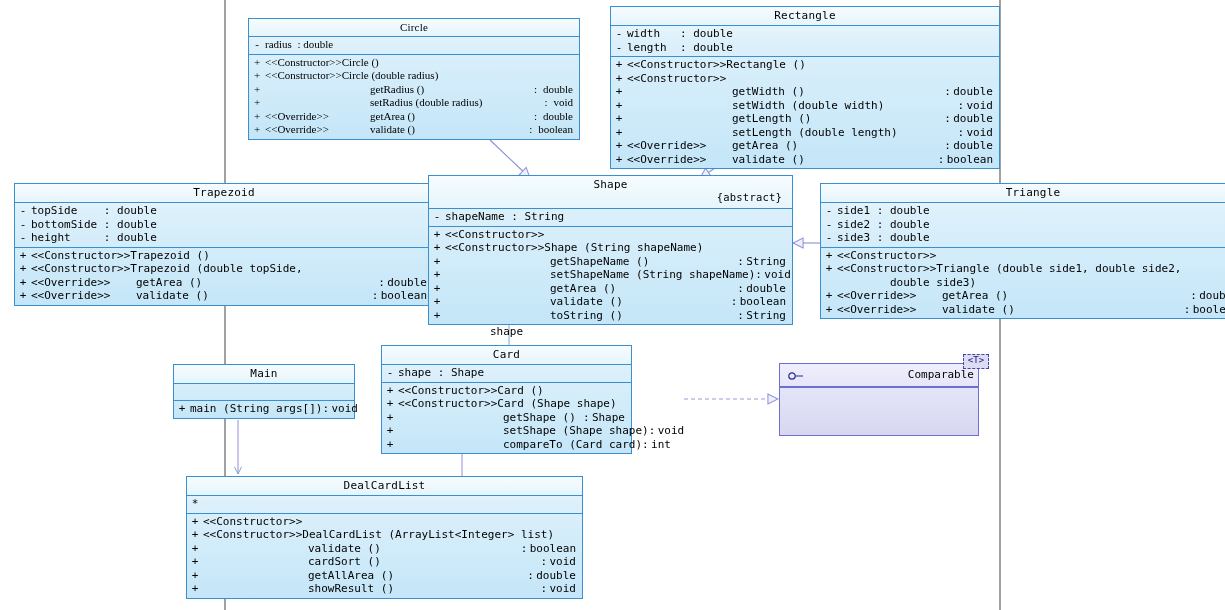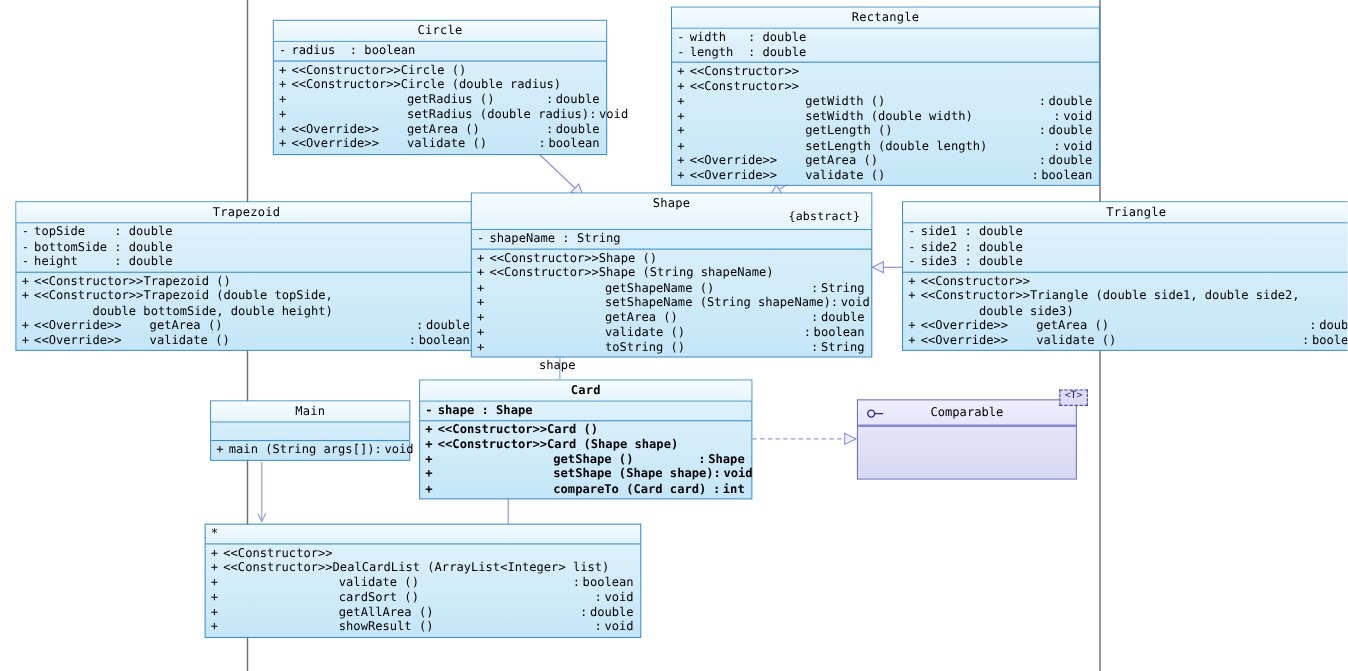--- a/index.html
+++ b/index.html
@@ -42,21 +42,21 @@
   .row.plain .sig{flex:0 0 auto;}
 
   
   .iface{
     position:absolute;border:1px solid #6f6fcf;box-sizing:border-box;
     background:linear-gradient(to bottom,#eeeefc 0%,#e2e2f7 45%,#d7d7f2 100%);
     z-index:5;
   }
   .iface .sec{border-top:1px solid #6f6fcf;}
   .iface .sec:first-child{border-top:none;}
-  .iface .name{text-align:center;padding:4px 4px 5px 4px;position:relative;}
+  .iface .name{text-align:right;padding:4px 4px 5px 4px;position:relative;}
   .lolli{
     position:absolute;left:8px;top:50%;transform:translateY(-50%);
     width:20px;height:9px;
   }
   .tparam{
     position:absolute;border:1px dashed #4646a8;background:#dcdcf4;
     font-size:9px;line-height:11px;text-align:center;z-index:7;
     color:#1a1a6e;padding:0 1px;
   }
 
@@ -112,82 +112,81 @@
       <line x1="462" y1="476" x2="462" y2="442" stroke="#8f8fd8" stroke-width="1" marker-end="url(#openArrow)"></line>
     </g>
 
     <g>
       <line x1="238" y1="420" x2="238" y2="474" stroke="#8f8fd8" stroke-width="1" marker-end="url(#openArrow)"></line>
     </g>
   </svg>
 
   <div class="edge-label" style="left:490px;top:325px;">shape</div>
 
-  <div class="uml" style="left:248px;top:18px;width:304px;">
+  <div class="uml" style="left:248px;top:18px;width:332px;font-family:Liberation Serif, serif;">
     <div class="sec name">Circle</div>
     <div class="sec attrs">
       <div class="row plain">
         <span class="vis">-</span>
-        <span class="sig">radius  : boolean</span>
+        <span class="sig">radius  : double</span>
       </div>
     </div>
     <div class="sec ops">
       <div class="row"><span class="vis">+</span><span class="ster">&lt;&lt;Constructor&gt;&gt;</span><span class="sig">Circle ()</span><span class="typ"></span></div>
       <div class="row"><span class="vis">+</span><span class="ster">&lt;&lt;Constructor&gt;&gt;</span><span class="sig">Circle (double radius)</span><span class="typ"></span></div>
       <div class="row"><span class="vis">+</span><span class="ster" style="width:105px"></span><span class="sig">getRadius ()</span><span class="colon">:</span><span class="typ">double</span></div>
       <div class="row"><span class="vis">+</span><span class="ster" style="width:105px"></span><span class="sig">setRadius (double radius)</span><span class="colon">:</span><span class="typ">void</span></div>
       <div class="row"><span class="vis">+</span><span class="ster" style="width:105px">&lt;&lt;Override&gt;&gt;</span><span class="sig">getArea ()</span><span class="colon">:</span><span class="typ">double</span></div>
       <div class="row"><span class="vis">+</span><span class="ster" style="width:105px">&lt;&lt;Override&gt;&gt;</span><span class="sig">validate ()</span><span class="colon">:</span><span class="typ">boolean</span></div>
     </div>
   </div>
 
   <div class="uml" style="left:610px;top:6px;width:390px;">
     <div class="sec name">Rectangle</div>
     <div class="sec attrs">
       <div class="row plain"><span class="vis">-</span><span class="sig">width   : double</span></div>
       <div class="row plain"><span class="vis">-</span><span class="sig">length  : double</span></div>
     </div>
     <div class="sec ops">
-      <div class="row"><span class="vis">+</span><span class="ster">&lt;&lt;Constructor&gt;&gt;</span><span class="typ"></span></div>
+      <div class="row"><span class="vis">+</span><span class="ster">&lt;&lt;Constructor&gt;&gt;</span><span class="sig">Rectangle ()</span><span class="typ"></span></div>
       <div class="row"><span class="vis">+</span><span class="ster">&lt;&lt;Constructor&gt;&gt;</span><span class="typ"></span></div>
       <div class="row"><span class="vis">+</span><span class="ster" style="width:105px"></span><span class="sig">getWidth ()</span><span class="colon">:</span><span class="typ">double</span></div>
       <div class="row"><span class="vis">+</span><span class="ster" style="width:105px"></span><span class="sig">setWidth (double width)</span><span class="colon">:</span><span class="typ">void</span></div>
       <div class="row"><span class="vis">+</span><span class="ster" style="width:105px"></span><span class="sig">getLength ()</span><span class="colon">:</span><span class="typ">double</span></div>
       <div class="row"><span class="vis">+</span><span class="ster" style="width:105px"></span><span class="sig">setLength (double length)</span><span class="colon">:</span><span class="typ">void</span></div>
       <div class="row"><span class="vis">+</span><span class="ster" style="width:105px">&lt;&lt;Override&gt;&gt;</span><span class="sig">getArea ()</span><span class="colon">:</span><span class="typ">double</span></div>
       <div class="row"><span class="vis">+</span><span class="ster" style="width:105px">&lt;&lt;Override&gt;&gt;</span><span class="sig">validate ()</span><span class="colon">:</span><span class="typ">boolean</span></div>
     </div>
   </div>
 
   <div class="uml" style="left:14px;top:183px;width:420px;">
     <div class="sec name">Trapezoid</div>
     <div class="sec attrs">
       <div class="row plain"><span class="vis">-</span><span class="sig">topSide    : double</span></div>
       <div class="row plain"><span class="vis">-</span><span class="sig">bottomSide : double</span></div>
       <div class="row plain"><span class="vis">-</span><span class="sig">height     : double</span></div>
     </div>
     <div class="sec ops">
       <div class="row"><span class="vis">+</span><span class="ster">&lt;&lt;Constructor&gt;&gt;</span><span class="sig">Trapezoid ()</span><span class="typ"></span></div>
       <div class="row"><span class="vis">+</span><span class="ster">&lt;&lt;Constructor&gt;&gt;</span><span class="sig">Trapezoid (double topSide,</span><span class="typ"></span></div>
-      <div class="row"><span class="vis"></span><span class="ster"></span><span class="sig">        double bottomSide, double height)</span><span class="typ"></span></div>
       <div class="row"><span class="vis">+</span><span class="ster" style="width:105px">&lt;&lt;Override&gt;&gt;</span><span class="sig">getArea ()</span><span class="colon">:</span><span class="typ">double</span></div>
       <div class="row"><span class="vis">+</span><span class="ster" style="width:105px">&lt;&lt;Override&gt;&gt;</span><span class="sig">validate ()</span><span class="colon">:</span><span class="typ">boolean</span></div>
     </div>
   </div>
 
   <div class="uml" style="left:428px;top:175px;width:365px;">
     <div class="sec name">
       <span>Shape</span>
       <span class="abstract-tag">{abstract}</span>
     </div>
     <div class="sec attrs">
       <div class="row plain"><span class="vis">-</span><span class="sig">shapeName : String</span></div>
     </div>
     <div class="sec ops">
-      <div class="row"><span class="vis">+</span><span class="ster">&lt;&lt;Constructor&gt;&gt;</span><span class="sig">Shape ()</span><span class="typ"></span></div>
+      <div class="row"><span class="vis">+</span><span class="ster">&lt;&lt;Constructor&gt;&gt;</span><span class="typ"></span></div>
       <div class="row"><span class="vis">+</span><span class="ster">&lt;&lt;Constructor&gt;&gt;</span><span class="sig">Shape (String shapeName)</span><span class="typ"></span></div>
       <div class="row"><span class="vis">+</span><span class="ster" style="width:105px"></span><span class="sig">getShapeName ()</span><span class="colon">:</span><span class="typ">String</span></div>
       <div class="row"><span class="vis">+</span><span class="ster" style="width:105px"></span><span class="sig">setShapeName (String shapeName)</span><span class="colon">:</span><span class="typ">void</span></div>
       <div class="row"><span class="vis">+</span><span class="ster" style="width:105px"></span><span class="sig">getArea ()</span><span class="colon">:</span><span class="typ">double</span></div>
       <div class="row"><span class="vis">+</span><span class="ster" style="width:105px"></span><span class="sig">validate ()</span><span class="colon">:</span><span class="typ">boolean</span></div>
       <div class="row"><span class="vis">+</span><span class="ster" style="width:105px"></span><span class="sig">toString ()</span><span class="colon">:</span><span class="typ">String</span></div>
     </div>
   </div>
 
   <div class="uml" style="left:820px;top:183px;width:426px;">
@@ -199,43 +198,44 @@
     </div>
     <div class="sec ops">
       <div class="row"><span class="vis">+</span><span class="ster">&lt;&lt;Constructor&gt;&gt;</span><span class="typ"></span></div>
       <div class="row"><span class="vis">+</span><span class="ster">&lt;&lt;Constructor&gt;&gt;</span><span class="sig">Triangle (double side1, double side2,</span><span class="typ"></span></div>
       <div class="row"><span class="vis"></span><span class="ster"></span><span class="sig">        double side3)</span><span class="typ"></span></div>
       <div class="row"><span class="vis">+</span><span class="ster" style="width:105px">&lt;&lt;Override&gt;&gt;</span><span class="sig">getArea ()</span><span class="colon">:</span><span class="typ">double</span></div>
       <div class="row"><span class="vis">+</span><span class="ster" style="width:105px">&lt;&lt;Override&gt;&gt;</span><span class="sig">validate ()</span><span class="colon">:</span><span class="typ">boolean</span></div>
     </div>
   </div>
 
-  <div class="uml" style="left:173px;top:364px;width:182px;margin-left:18px;">
+  <div class="uml" style="left:173px;top:364px;width:182px;">
     <div class="sec name">Main</div>
     <div class="sec attrs empty"></div>
     <div class="sec ops">
       <div class="row plain"><span class="vis">+</span><span class="sig">main (String args[])</span><span class="colon">:</span><span class="typ">void</span></div>
     </div>
   </div>
 
-  <div class="uml" style="left:381px;top:345px;width:303px;font-weight:bold;">
+  <div class="uml" style="left:381px;top:345px;width:251px;">
     <div class="sec name">Card</div>
     <div class="sec attrs">
       <div class="row plain"><span class="vis">-</span><span class="sig">shape : Shape</span></div>
     </div>
     <div class="sec ops">
       <div class="row"><span class="vis">+</span><span class="ster">&lt;&lt;Constructor&gt;&gt;</span><span class="sig">Card ()</span><span class="typ"></span></div>
       <div class="row"><span class="vis">+</span><span class="ster">&lt;&lt;Constructor&gt;&gt;</span><span class="sig">Card (Shape shape)</span><span class="typ"></span></div>
       <div class="row"><span class="vis">+</span><span class="ster" style="width:105px"></span><span class="sig">getShape ()</span><span class="colon">:</span><span class="typ">Shape</span></div>
       <div class="row"><span class="vis">+</span><span class="ster" style="width:105px"></span><span class="sig">setShape (Shape shape)</span><span class="colon">:</span><span class="typ">void</span></div>
       <div class="row"><span class="vis">+</span><span class="ster" style="width:105px"></span><span class="sig">compareTo (Card card)</span><span class="colon">:</span><span class="typ">int</span></div>
     </div>
   </div>
 
   <div class="uml" style="left:186px;top:476px;width:397px;">
+    <div class="sec name">DealCardList</div>
     <div class="sec attrs">
       <div class="row plain"><span class="vis">*</span></div>
     </div>
     <div class="sec ops">
       <div class="row"><span class="vis">+</span><span class="ster">&lt;&lt;Constructor&gt;&gt;</span><span class="typ"></span></div>
       <div class="row"><span class="vis">+</span><span class="ster">&lt;&lt;Constructor&gt;&gt;</span><span class="sig">DealCardList (ArrayList&lt;Integer&gt; list)</span><span class="typ"></span></div>
       <div class="row"><span class="vis">+</span><span class="ster" style="width:105px"></span><span class="sig">validate ()</span><span class="colon">:</span><span class="typ">boolean</span></div>
       <div class="row"><span class="vis">+</span><span class="ster" style="width:105px"></span><span class="sig">cardSort ()</span><span class="colon">:</span><span class="typ">void</span></div>
       <div class="row"><span class="vis">+</span><span class="ster" style="width:105px"></span><span class="sig">getAllArea ()</span><span class="colon">:</span><span class="typ">double</span></div>
       <div class="row"><span class="vis">+</span><span class="ster" style="width:105px"></span><span class="sig">showResult ()</span><span class="colon">:</span><span class="typ">void</span></div>

